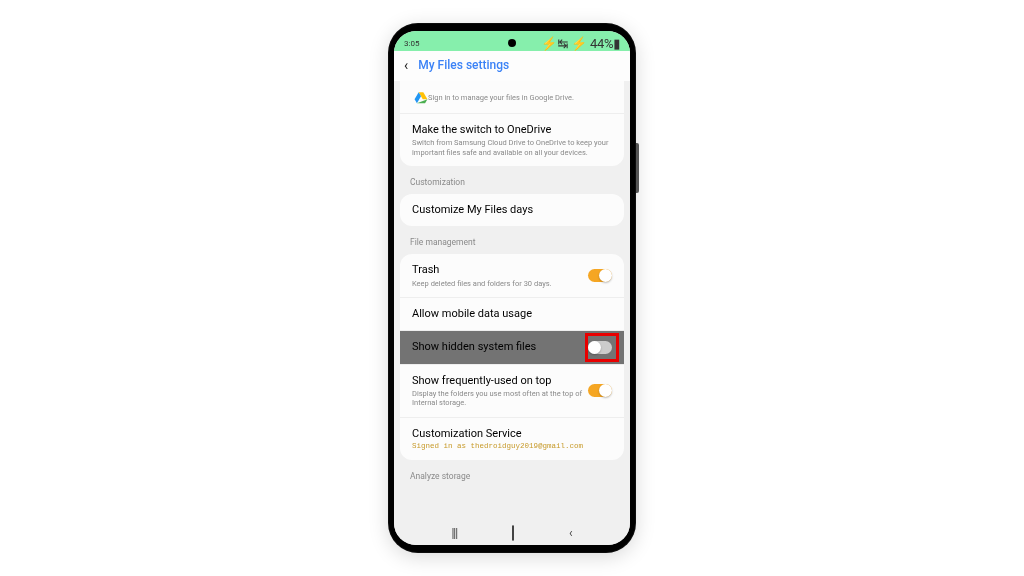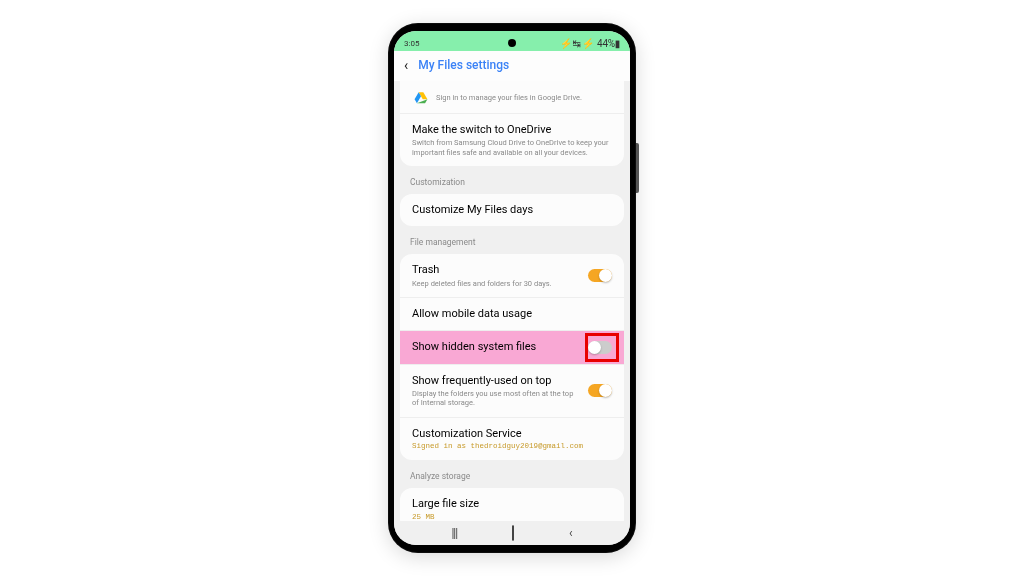--- a/index.html
+++ b/index.html
@@ -53,21 +53,21 @@
   .status-bar {
     height: 20px;
     background: #86efac;
     display: flex;
     justify-content: space-between;
     align-items: center;
     padding: 4px 10px 0 10px;
     font-size: 8px;
     color: #333;
   }
-  .status-right { font-size: 10px; letter-spacing: -0.3px; }
+  .status-right { font-size: 13px; letter-spacing: -0.3px; }
   .header {
     background: #fdfdfd;
     display: flex;
     align-items: center;
     padding: 6px 10px 8px 10px;
     gap: 10px;
   }
   .back-chevron {
     font-size: 14px;
     color: #222;
@@ -87,21 +87,20 @@
     background: #fcfcfc;
     border-radius: 12px;
     margin: 3px 6px 5px 6px;
     overflow: hidden;
   }
   .row {
     padding: 9px 12px;
     border-bottom: 1px solid #eee;
     display: flex;
     align-items: center;
-    gap: 8px;
     position: relative;
   }
   .row:last-child { border-bottom: none; }
   .row-text { flex: 1; min-width: 0; }
   .row-title {
     font-size: 11px;
     color: #000;
     line-height: 1.3;
   }
   .row-sub {
@@ -230,21 +229,21 @@
           </div>
           <div class="toggle on">
               <div class="knob"></div>
             </div>
         </div>
         <div class="row">
           <div class="row-text">
             <div class="row-title">Allow mobile data usage</div>
           </div>
         </div>
-        <div class="row" style="background:#f9a8d4;">
+        <div class="row" style="background:#737373;">
           <div class="row-text">
             <div class="row-title">Show hidden system files</div>
           </div>
           <div class="toggle off">
               <div class="knob"></div>
             </div>
           <div class="highlight-box"></div>
         </div>
         <div class="row">
           <div class="row-text">
@@ -257,28 +256,20 @@
         </div>
         <div class="row">
           <div class="row-text">
             <div class="row-title">Customization Service</div>
             <div class="row-sub accent">Signed in as thedroidguy2019@gmail.com</div>
           </div>
         </div>
       </div>
 
       <div class="section-label">Analyze storage</div>
-      <div class="card">
-        <div class="row">
-          <div class="row-text">
-            <div class="row-title">Large file size</div>
-            <div class="row-sub accent">25 MB</div>
-          </div>
-        </div>
-      </div>
 
     </div>
 
     <div class="nav-bar">
       <span class="nav-item nav-recents">|||</span>
       <span class="nav-item"><span class="nav-home"></span></span>
       <span class="nav-item">‹</span>
     </div>
 
   </div>

